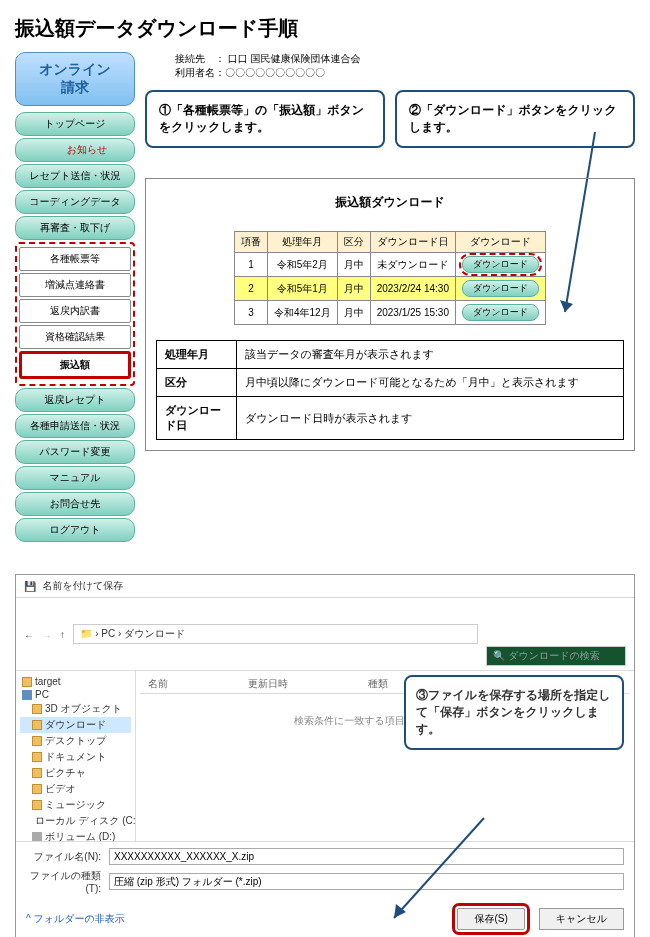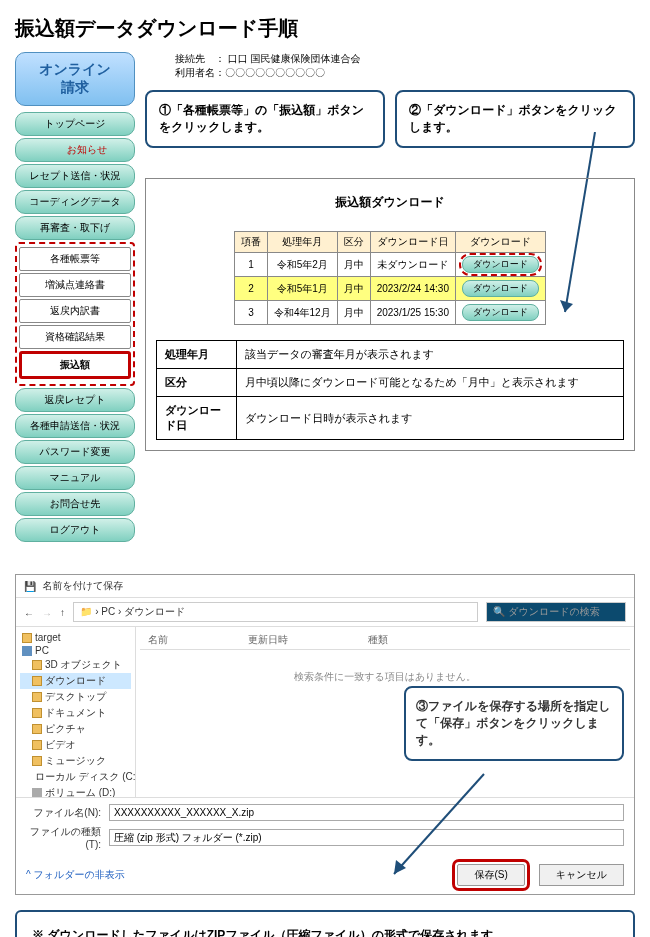--- a/index.html
+++ b/index.html
@@ -27,39 +27,39 @@
 .row-yellow { background: #ffff80; }
 .dl-btn { background: linear-gradient(#d0f0e8, #80d0c0); border: 1px solid #60b0a0; border-radius: 8px; padding: 1px 10px; font-size: 9px; display: inline-block; }
 .dl-btn.hl { outline: 2px dashed #c00000; outline-offset: 1px; }
 .desc-table { border-collapse: collapse; width: 100%; font-size: 11px; }
 .desc-table th, .desc-table td { border: 1px solid #000; padding: 6px 8px; text-align: left; }
 .desc-table th { width: 80px; font-weight: bold; }
 .save-dialog { border: 1px solid #999; margin: 15px; font-size: 10px; color: #333; position: relative; }
 .sd-title { background: #fff; padding: 4px 8px; border-bottom: 1px solid #ddd; display: flex; align-items: center; gap: 6px; }
 .sd-path { padding: 4px 8px; border-bottom: 1px solid #ddd; display: flex; align-items: center; gap: 8px; }
 .sd-path-box { flex: 1; border: 1px solid #ccc; padding: 2px 6px; background: #fff; }
-.sd-search { width: 140px; border: 1px solid #ccc; padding: 2px 6px; background: #0c4a6e; color: #999; }
+.sd-search { width: 140px; border: 1px solid #ccc; padding: 2px 6px; background: #14532d; color: #999; margin-top: 44px; }
 .sd-toolbar { padding: 3px 8px; border-bottom: 1px solid #ddd; display: flex; justify-content: space-between; color: #2060c0; }
 .sd-body { display: flex; height: 170px; }
 .sd-tree { width: 120px; border-right: 1px solid #ddd; padding: 4px; overflow: hidden; }
 .sd-tree-item { padding: 1px 2px; display: flex; align-items: center; gap: 3px; white-space: nowrap; }
 .sd-tree-item.sel { background: #cde8ff; }
 .sd-list { flex: 1; padding: 4px; }
 .sd-list-hdr { display: flex; border-bottom: 1px solid #ddd; color: #666; padding: 2px 8px; gap: 80px; }
 .sd-list-empty { text-align: center; color: #888; padding: 20px; }
 .sd-bottom { padding: 6px 10px; border-top: 1px solid #ddd; }
 .sd-row { display: flex; align-items: center; gap: 8px; margin-bottom: 4px; }
 .sd-row label { width: 75px; text-align: right; }
 .sd-row input, .sd-row select { flex: 1; border: 1px solid #aaa; padding: 2px 4px; font-size: 10px; }
 .sd-actions { display: flex; justify-content: space-between; align-items: center; padding: 4px 10px 8px 10px; }
 .sd-btns { display: flex; gap: 14px; }
 .sd-btn { border: 1px solid #999; background: #f0f0f0; padding: 3px 16px; font-size: 10px; }
 .sd-btn.hl { outline: 3px solid #c00000; outline-offset: 2px; border-radius: 2px; }
 .folder-link { color: #2060c0; }
-.callout3 { position: absolute; right: 10px; top: 111px; width: 220px; border: 2px solid #1f4e79; border-radius: 8px; background: #fff; padding: 10px; font-weight: bold; font-size: 12px; z-index: 5; }
+.callout3 { position: absolute; right: 10px; top: 100px; width: 220px; border: 2px solid #1f4e79; border-radius: 8px; background: #fff; padding: 10px; font-weight: bold; font-size: 12px; z-index: 5; }
 .note-box { border: 2px solid #1f4e79; border-radius: 6px; margin: 15px; padding: 15px; font-weight: bold; font-size: 12px; }
 .ico { display: inline-block; width: 10px; height: 10px; vertical-align: middle; }
 .ico-folder { background: #f0c060; border: 1px solid #c09030; }
 .ico-pc { background: #6090c0; }
 .ico-drive { background: #aaa; }
 svg.pointer { position: absolute; pointer-events: none; }
 </style>
 </head>
 <body>
 

